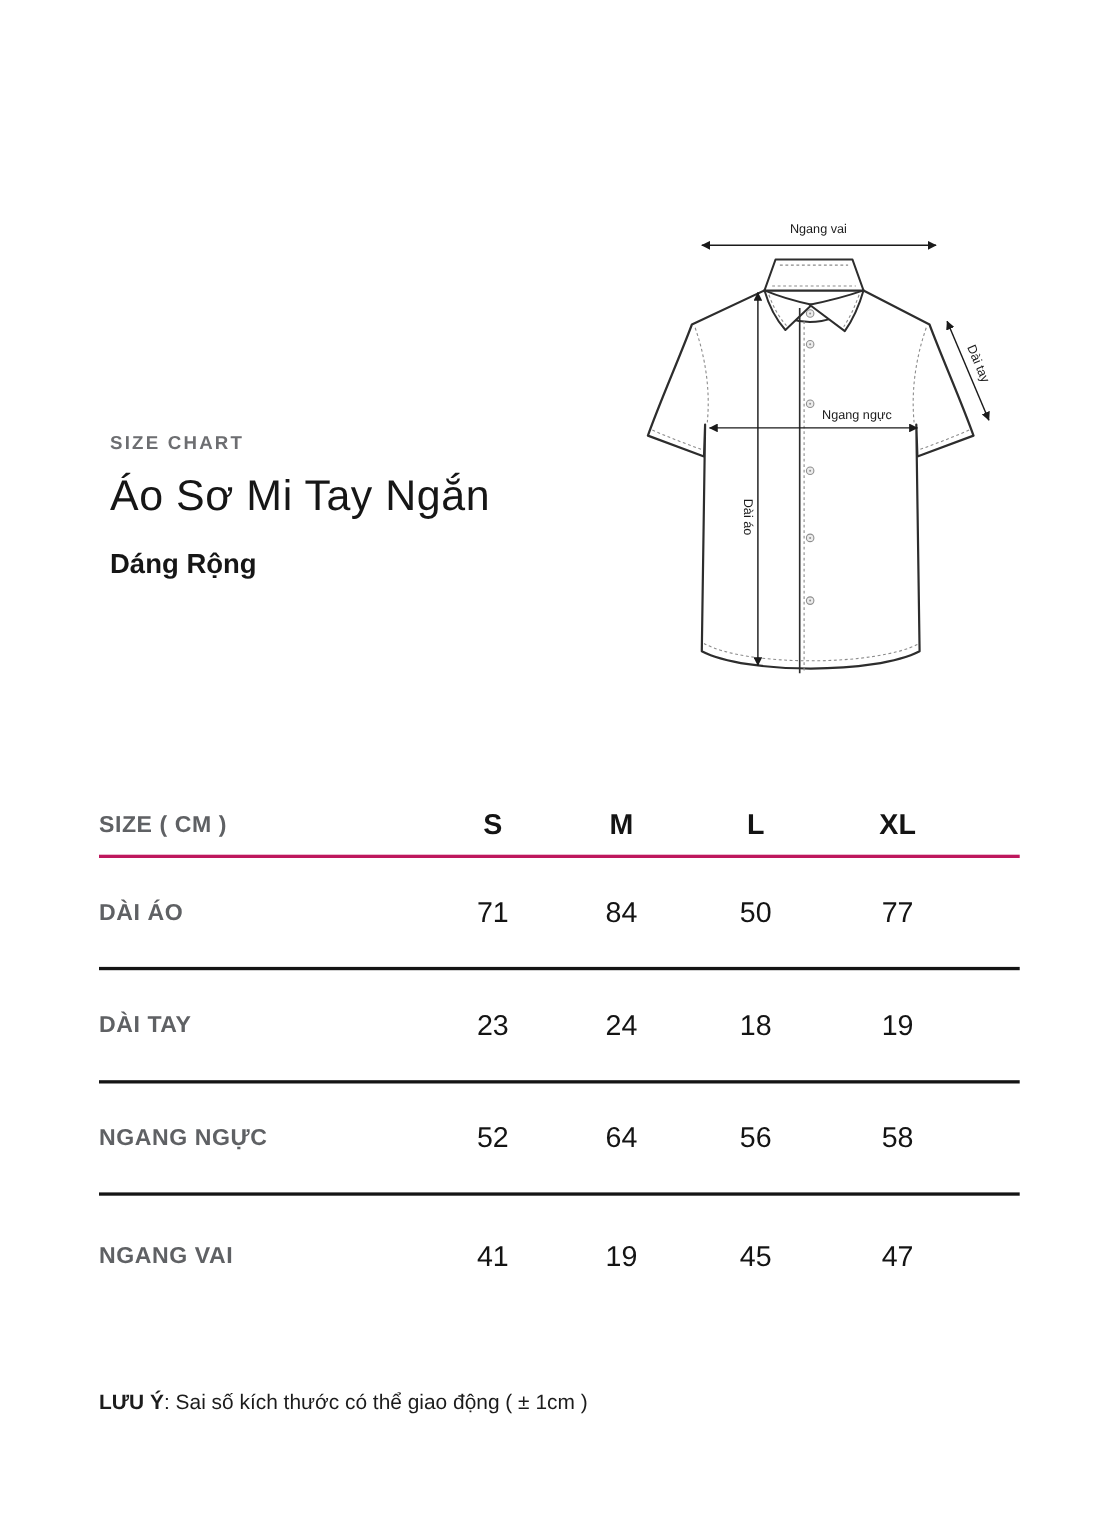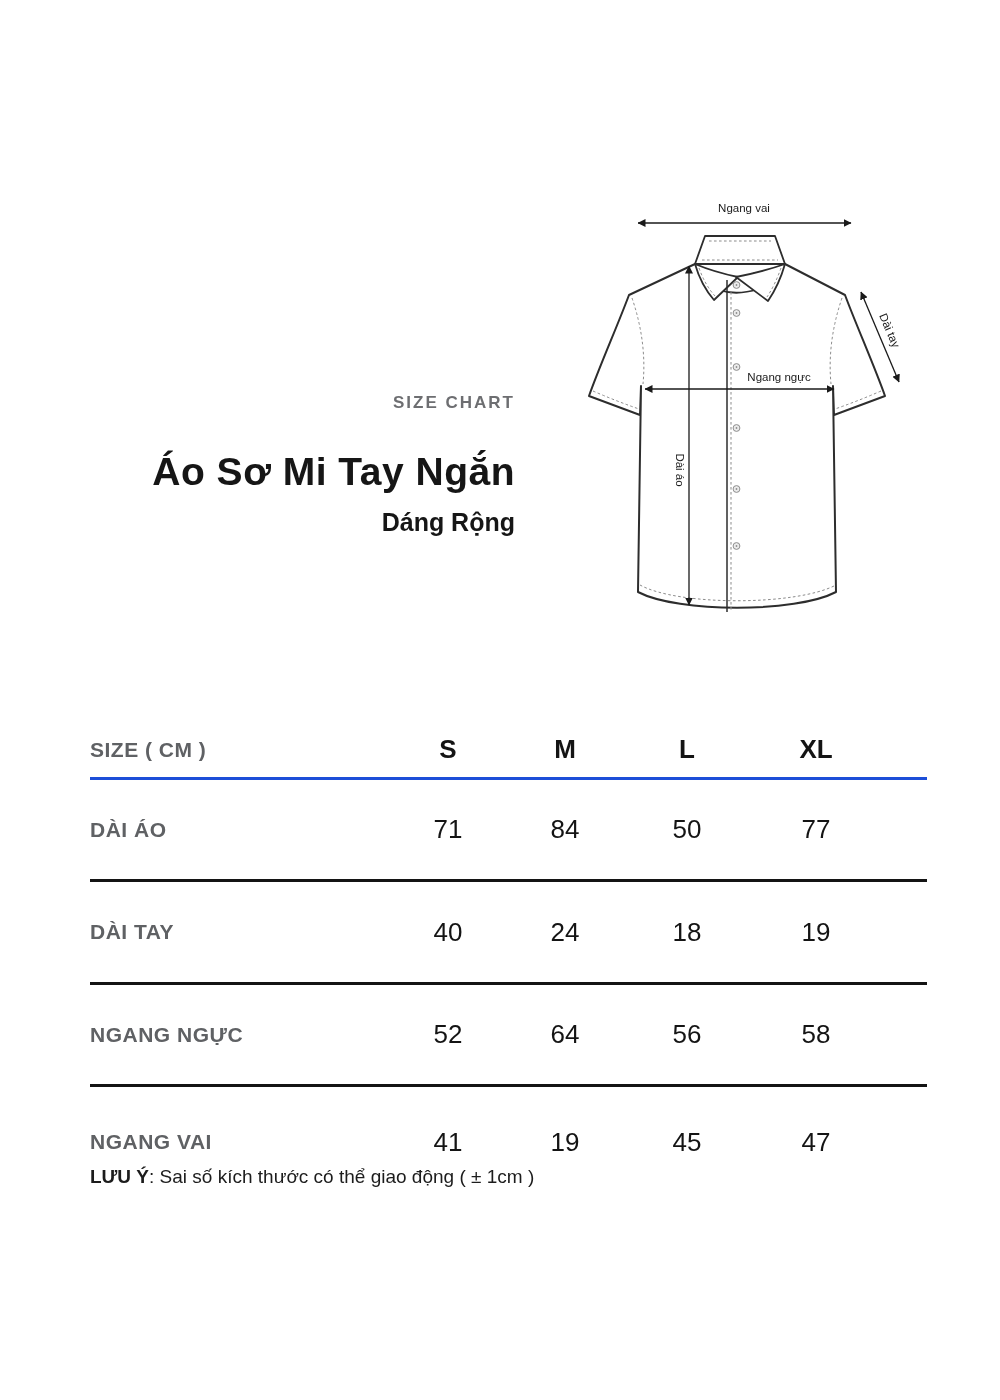--- a/index.html
+++ b/index.html
@@ -1,41 +1,41 @@
 <!DOCTYPE html>
 <html><head>
 <meta charset="utf-8">
 <style>
   html,body{margin:0;padding:0;background:#ffffff;}
   .page{
     position:relative;width:1000px;height:1400px;background:#ffffff;overflow:hidden;
     font-family:"Liberation Sans",sans-serif;color:#1c1c1c;
   }
   
-  .titles{position:absolute;left:100px;top:393px;width:415px;text-align:right;}
+  .titles{position:absolute;left:100px;top:393px;width:415px;text-align:left;}
   .eyebrow{font-size:17px;font-weight:700;letter-spacing:2px;color:#6d6e71;line-height:20px;}
-  .main-title{font-size:39px;font-weight:700;letter-spacing:.5px;color:#161616;line-height:46px;margin-top:36px;}
-  .subtitle{font-size:25px;font-weight:700;color:#161616;line-height:30px;margin-top:12px;}
+  .main-title{font-size:39px;font-weight:400;letter-spacing:.5px;color:#161616;line-height:46px;margin-top:16px;}
+  .subtitle{font-size:25px;font-weight:700;color:#161616;line-height:30px;margin-top:23px;}
   
   .shirt{position:absolute;left:560px;top:180px;width:400px;height:480px;}
   .shirt svg{display:block;width:100%;height:100%;}
   
   .size-table{position:absolute;left:90px;top:722px;width:837px;}
   .t-row{display:grid;grid-template-columns:302px 112px 122px 122px 136px;align-items:center;box-sizing:border-box;}
-  .t-head{height:58px;border-bottom:3px solid #1d4ed8;}
+  .t-head{height:58px;border-bottom:3px solid #be185d;}
   .t-body{border-bottom:3px solid #141414;}
   .r1{height:102px;}
   .r2{height:103px;}
   .r3{height:102px;}
   .r4{height:110px;border-bottom:none;}
   .t-label{font-size:21px;font-weight:700;color:#5f6164;letter-spacing:.5px;white-space:nowrap;}
   .t-size{font-size:26px;font-weight:700;color:#141414;text-align:center;}
   .t-val{font-size:26px;font-weight:400;color:#141414;text-align:center;}
   
-  .note{position:absolute;left:90px;top:1145px;font-size:19px;color:#1c1c1c;line-height:26px;}
+  .note{position:absolute;left:90px;top:1244px;font-size:19px;color:#1c1c1c;line-height:26px;}
   .note .note-label{font-weight:700;}
 </style>
 </head>
 <body>
 
 <div class="page">
 
   <div class="titles">
     <div class="eyebrow">SIZE CHART</div>
     <div class="main-title">Áo Sơ Mi Tay Ngắn</div>
@@ -125,21 +125,21 @@
     <div class="t-row t-body r1">
       <div class="t-label">DÀI ÁO</div>
       <div class="t-val">71</div>
       <div class="t-val">84</div>
       <div class="t-val">50</div>
       <div class="t-val">77</div>
     </div>
 
     <div class="t-row t-body r2">
       <div class="t-label">DÀI TAY</div>
-      <div class="t-val">40</div>
+      <div class="t-val">23</div>
       <div class="t-val">24</div>
       <div class="t-val">18</div>
       <div class="t-val">19</div>
     </div>
 
     <div class="t-row t-body r3">
       <div class="t-label">NGANG NGỰC</div>
       <div class="t-val">52</div>
       <div class="t-val">64</div>
       <div class="t-val">56</div>

